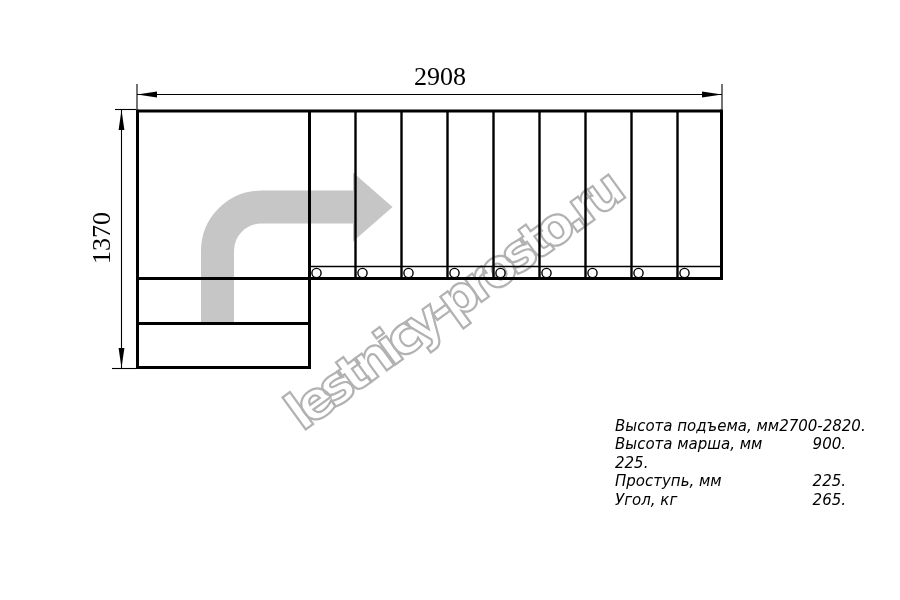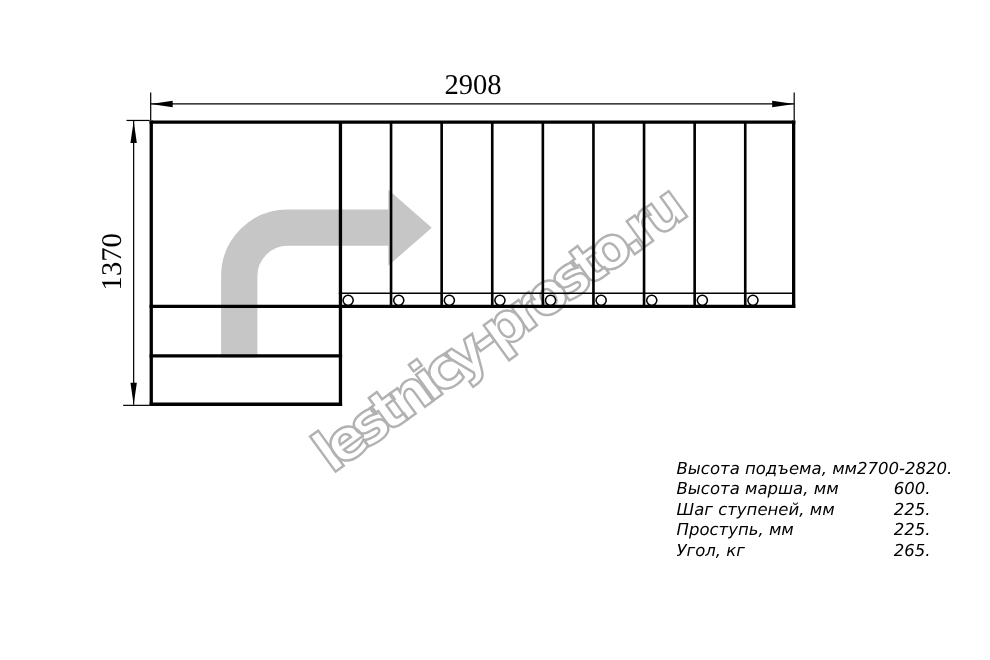--- a/index.html
+++ b/index.html
@@ -33,21 +33,21 @@
   svg.plan {
     position: absolute;
     left: 0; top: 0;
     z-index: 2;
   }
   .dim-label-h {
     position: absolute;
     left: 404px;
     top: 62px;
     width: 62px;
-    text-align: left;
+    text-align: right;
     font-family: "Liberation Serif", serif;
     font-size: 26px;
     color: #000;
     z-index: 3;
   }
   .dim-label-v {
     position: absolute;
     left: 66px;
     top: 224px;
     width: 72px;
@@ -146,24 +146,23 @@
 
   <div class="dim-label-v">1370</div>
 
   <div class="specs">
     <div class="spec-row">
       <span class="spec-label">Высота подъема, мм</span>
       <span class="spec-value">2700-2820.</span>
     </div>
     <div class="spec-row">
       <span class="spec-label">Высота марша, мм</span>
-      <span class="spec-value">600.</span>
+      <span class="spec-value">900.</span>
     </div>
     <div class="spec-row">
-      <span class="spec-label">Шаг ступеней, мм</span>
       <span class="spec-value">225.</span>
     </div>
     <div class="spec-row">
       <span class="spec-label">Проступь, мм</span>
       <span class="spec-value">225.</span>
     </div>
     <div class="spec-row">
       <span class="spec-label">Угол, кг</span>
       <span class="spec-value">265.</span>
     </div>

